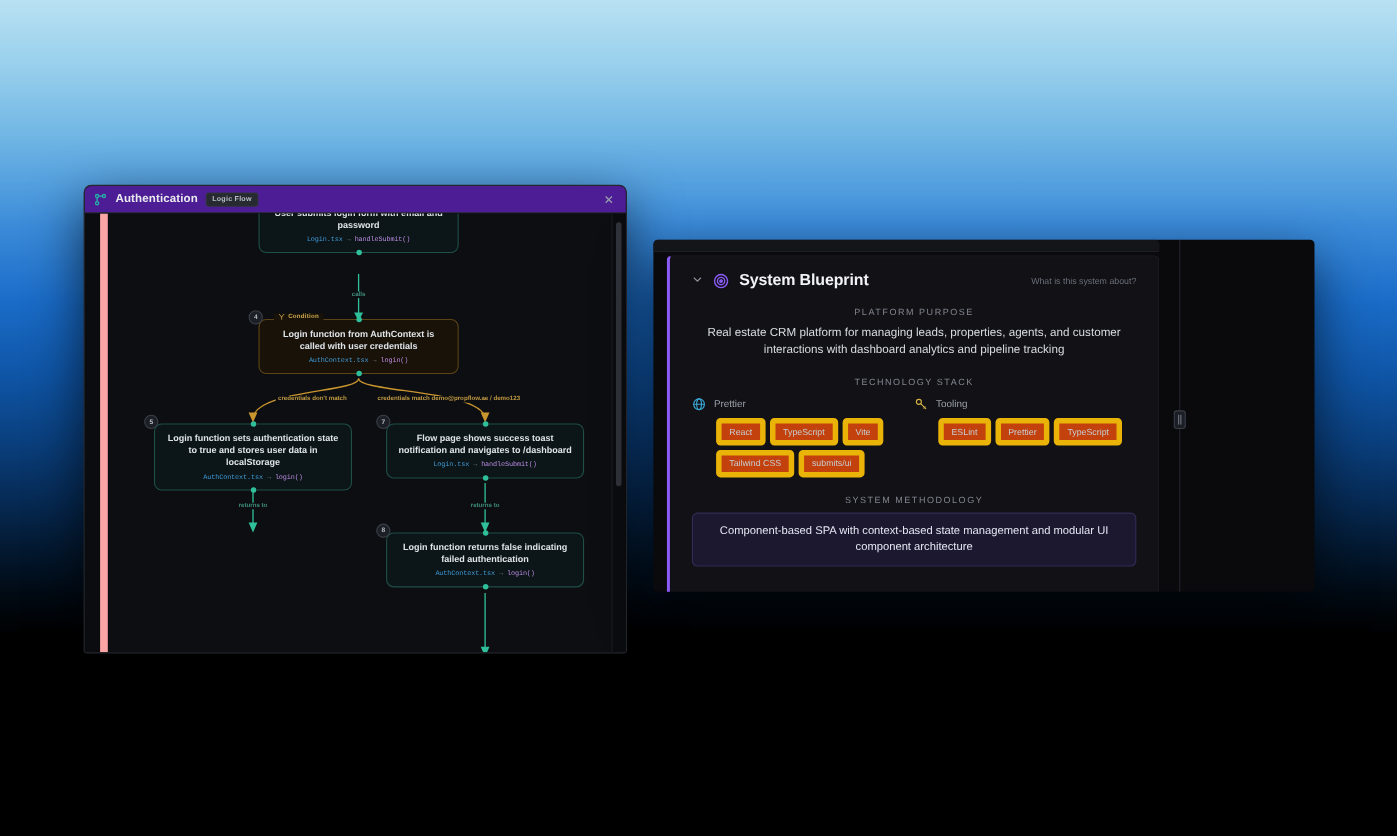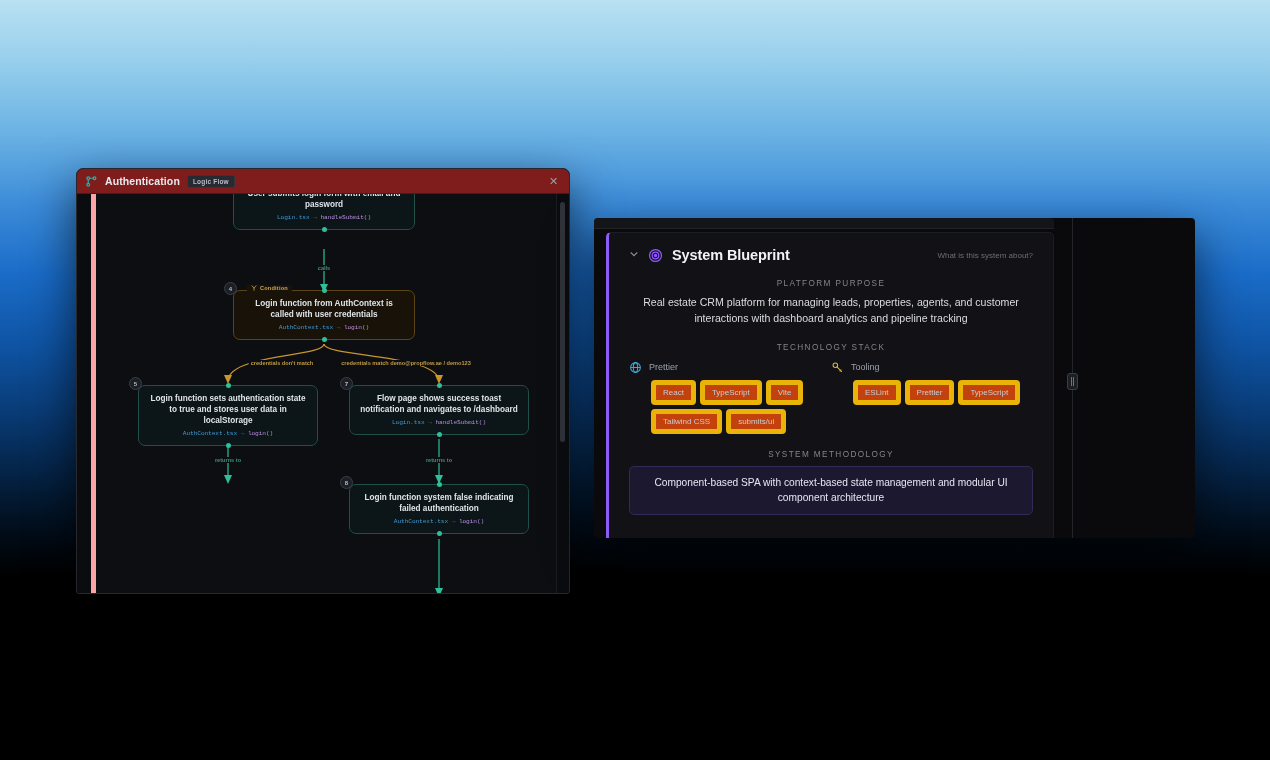--- a/index.html
+++ b/index.html
@@ -35,41 +35,41 @@
   
   .flow-window {
     position:absolute; left:76px; top:168px; width:494px; height:426px;
     background:#101114;
     border:1px solid #26282e;
     border-radius:7px 7px 3px 3px;
     overflow:hidden;
     box-shadow:0 18px 48px rgba(0,0,0,.66);
   }
   .flow-titlebar {
-    height:25px; background:#7f1d1d; border-bottom:1px solid #26282e;
+    height:25px; background:#4c1d95; border-bottom:1px solid #26282e;
     display:flex; align-items:center; padding:0 8px; gap:7px;
   }
   .tb-icon { width:13px; height:13px; color:#27b1a6; display:flex; align-items:center; }
   .tb-title { color:#e8eaee; font-size:10.5px; font-weight:600; letter-spacing:.1px; }
   .tb-badge {
     font-size:6.5px; color:#b9bec7; background:#272a30; border:1px solid #33363d;
     border-radius:3px; padding:2px 5px; letter-spacing:.2px; font-weight:600;
   }
   .tb-spacer { flex:1; }
   .tb-close { color:#9aa0aa; font-size:11px; width:15px; height:15px;
     display:flex; align-items:center; justify-content:center; cursor:pointer; }
 
   .flow-canvas {
     position:absolute; left:0; top:25px; right:0; bottom:0;
     background:#0b0c0f;
     overflow:hidden;
   }
   .canvas-inner {
     position:absolute; left:14px; top:0; width:466px; height:420px;
-    background:#0d0e11; border-left:5px solid #fca5a5; border-right:1px solid #1b1d22;
+    background:#0d0e11; border-left:7px solid #fca5a5; border-right:1px solid #1b1d22;
   }
   .scroll-track { position:absolute; right:2px; top:2px; width:5px; bottom:2px; }
   .scroll-thumb { position:absolute; right:2px; top:6px; width:5px; height:240px;
     background:#30333a; border-radius:3px; }
 
   
   .node {
     position:absolute; border-radius:7px; padding:7px 9px 8px;
     text-align:center; background:#0f1519;
   }
@@ -256,21 +256,21 @@
         <span class="port bot"></span>
       </div>
 
       <div class="elabel teal" style="left:132px; top:263px;">returns to</div>
       <div class="elabel teal" style="left:343px; top:263px;">returns to</div>
 
 
       <div class="node teal" style="left:253px; top:290px; width:180px;">
         <span class="badge-num">8</span>
         <span class="port top"></span>
-        <div class="node-title">Login function system false indicating failed authentication</div>
+        <div class="node-title">Login function returns false indicating failed authentication</div>
         <div class="node-code">
           <span>AuthContext.tsx</span>
           <span class="arrow">→</span>
           <span class="fn">login()</span>
         </div>
         <span class="port bot"></span>
       </div>
 
     </div>
 

